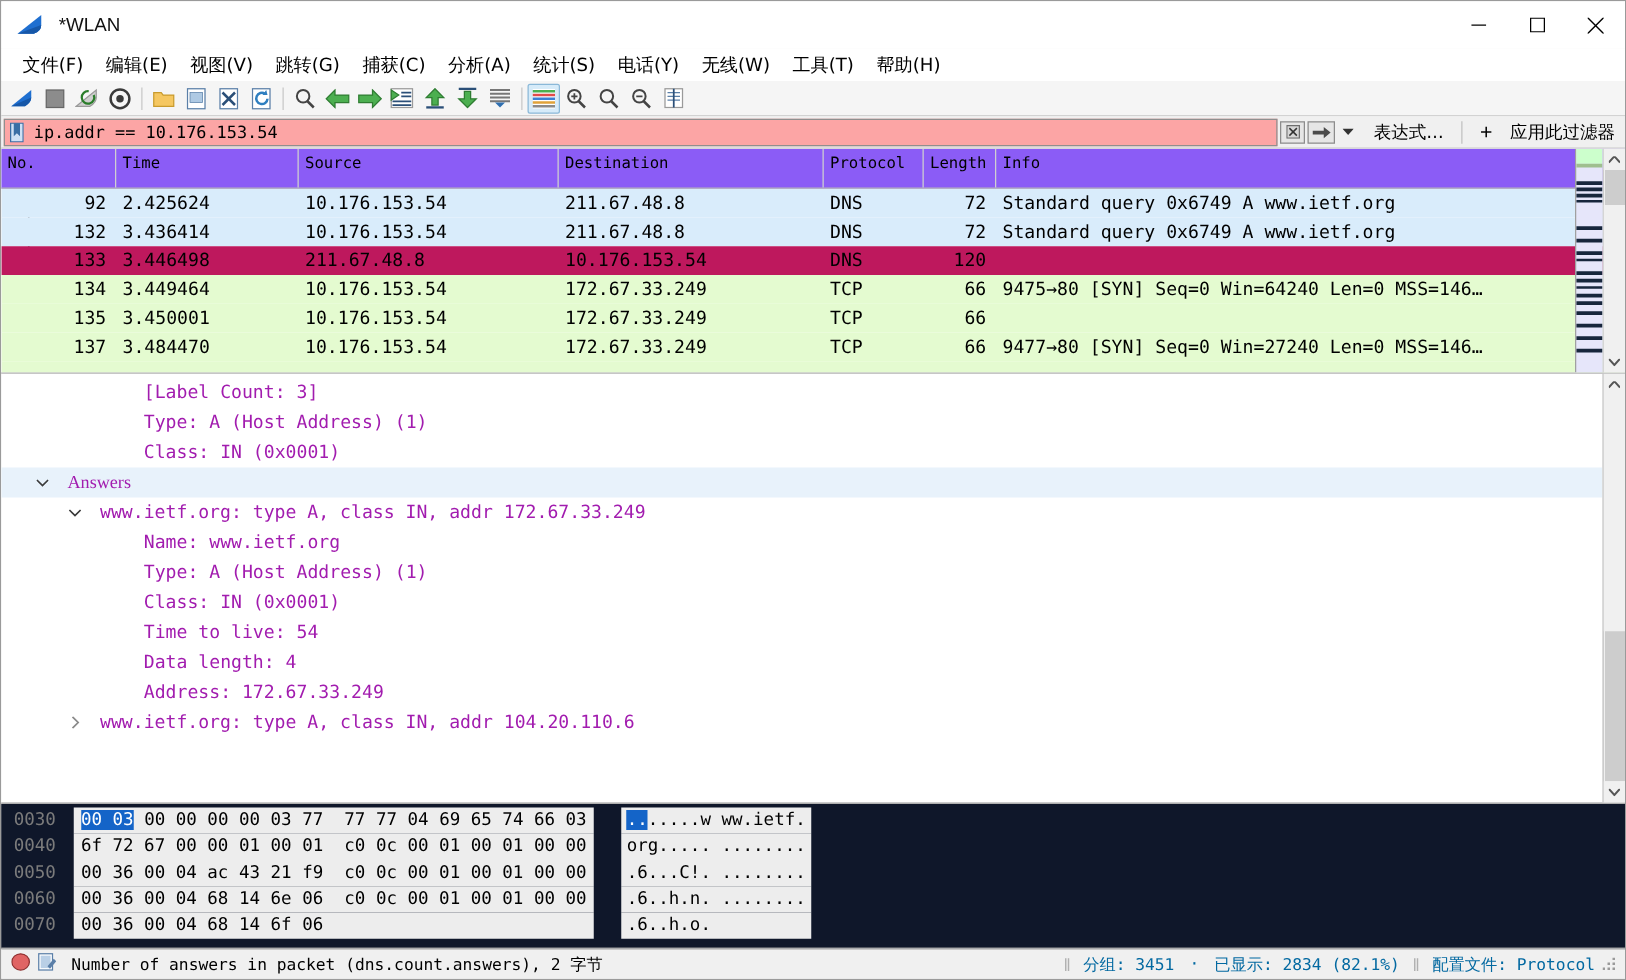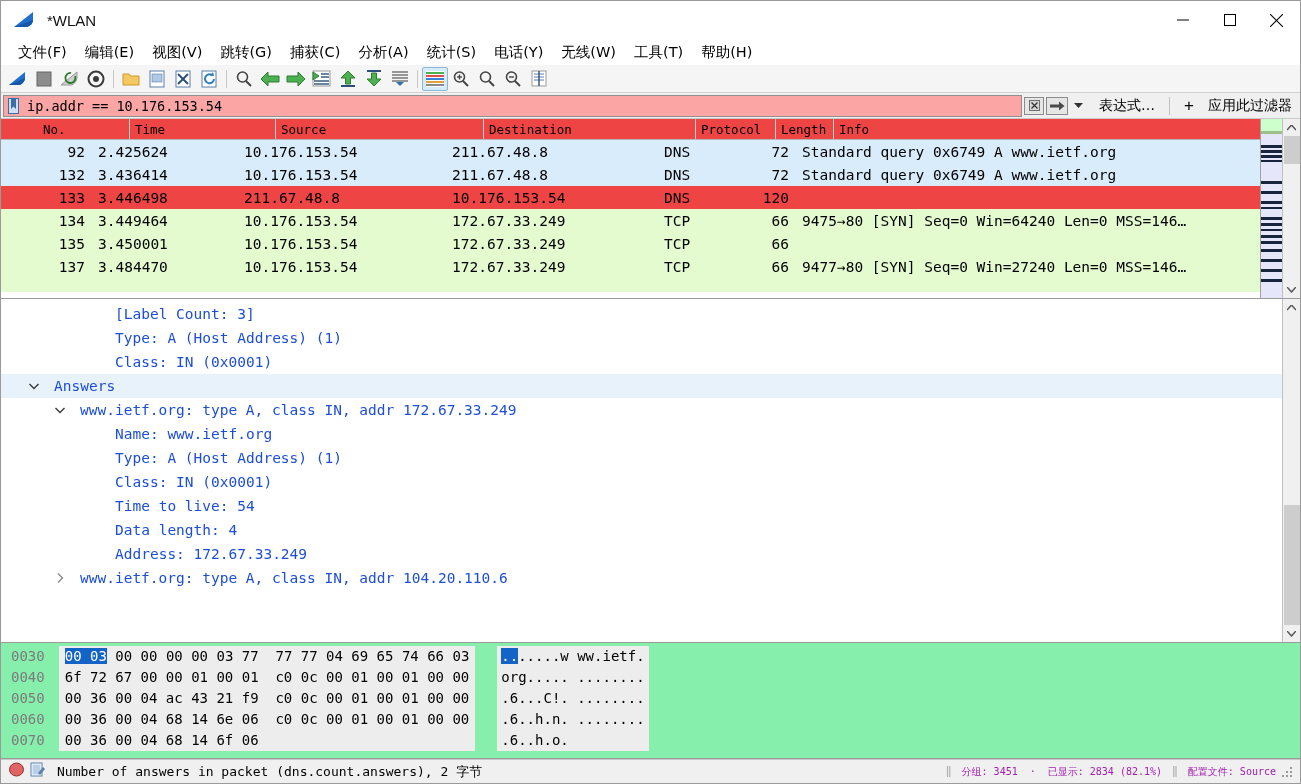--- a/index.html
+++ b/index.html
@@ -59,34 +59,34 @@
                 font-family:"DejaVu Sans","Liberation Sans",sans-serif; }
   .vsep { width:1px; height:18px; background:#c0c0c0; margin:0 4px; }
   .plus { font-size:17px; color:#000; padding:0 10px; }
   .apply-label { font-size:14px; color:#000; padding:0 8px 0 4px;
                  font-family:"DejaVu Sans","Liberation Sans",sans-serif; }
 
   
   .packetlist { flex:0 0 180px; display:flex; flex-direction:column;
                 background:#fff; border-bottom:1px solid #9a9a9a;
                 position:relative; overflow:hidden; }
-  .plheader { height:21px; display:flex; background:#ef4444;
-              border-bottom:1px solid #b5b5b5;justify-content:flex-end; }
+  .plheader { height:32px; display:flex; background:#8b5cf6;
+              border-bottom:1px solid #b5b5b5; }
   .plheader .hcell { font-family:"DejaVu Sans Mono","Liberation Mono",monospace;
                font-size:12.5px; color:#000; padding-left:5px; line-height:21px;
                border-right:1px solid #d0d0d0; overflow:hidden; white-space:nowrap;}
   .plrows { flex:1; position:relative; overflow:hidden; }
   .prow { height:23px; display:flex; align-items:center; white-space:nowrap;
           font-family:"DejaVu Sans Mono","Liberation Mono",monospace;
           font-size:14.5px; color:#000; position:relative; }
   .prow .c { overflow:hidden; white-space:nowrap; padding-left:5px; }
   .prow .num { text-align:right; padding-right:8px; padding-left:0; }
   .prow .len { text-align:right; padding-right:8px; padding-left:0; }
   .row-dns-q { background:#d9ecfb; }
-  .row-dns-r { background:#ef4444; }
+  .row-dns-r { background:#be185d; }
   .row-tcp   { background:#e4fbd0; }
 
   
   .pl-scroll { position:absolute; right:0; top:0; bottom:0; width:40px;
                display:flex; }
   .minimap { width:22px; background:#e6e6fa; border-left:1px solid #a0a0a0;
              position:relative; overflow:hidden; }
   .mm-band { position:absolute; left:0; right:0; background:#17263c; }
   .sbar { width:18px; background:#f0f0f0; border-left:1px solid #c0c0c0;
           display:flex; flex-direction:column; align-items:center; }
@@ -94,48 +94,48 @@
             justify-content:center; background:#f0f0f0; }
   .sthumb { width:16px; background:#cdcdcd; }
   .strack { flex:1; width:18px; background:#f0f0f0; }
 
   
   .detailpane { flex:1 1 auto; background:#fff; position:relative;
                 display:flex; border-bottom:1px solid #9a9a9a; overflow:hidden; }
   .dtree { flex:1; padding-top:3px; overflow:hidden; }
   .drow { height:24px; display:flex; align-items:center;
           font-family:"DejaVu Sans Mono","Liberation Mono",monospace;
-          font-size:14.5px; color:#1d4ed8; white-space:nowrap; }
-  .drow.hl { background:#e8f2fb; }
+          font-size:14.5px; color:#a21caf; white-space:nowrap; }
+  .drow.hl { background:#e8f2fb;font-family:Liberation Serif, serif; }
   .twisty { width:14px; display:inline-flex; justify-content:center;
             align-items:center; color:#555; flex:0 0 14px; }
   .dtext { white-space:pre; }
 
   
-  .hexpane { flex:0 0 116px; background:#86efac; display:flex; overflow:hidden;
+  .hexpane { flex:0 0 116px; background:#0f172a; display:flex; overflow:hidden;
              border-bottom:1px solid #9a9a9a; padding-top:3px; }
   .hexinner { display:flex; font-family:"DejaVu Sans Mono","Liberation Mono",monospace;
               font-size:14px; }
   .hexcol-off { padding-left:10px; }
   .hexline { height:21px; line-height:21px; white-space:pre; }
   .off { color:#7b7b7b; }
   .hexbytes { background:#ededed; padding:0 6px; }
   .hexascii { background:#ededed; padding:0 4px; }
   .byte-sel { background:#1464c8; color:#fff; }
 
   
   .statusbar { height:24px; flex:0 0 24px; background:#f0f0f0; display:flex;
                align-items:center; border-top:1px solid #c8c8c8; }
   .sb-icons { display:flex; align-items:center; gap:6px; padding-left:8px; }
   .sb-text { font-family:"DejaVu Sans Mono","Liberation Mono",monospace;
              font-size:13px; color:#000; padding-left:12px; white-space:nowrap; }
   .sb-spacer { flex:1; }
   .sb-sep { color:#b0b0b0; font-size:14px; padding:0 4px; }
   .sb-right { font-family:"DejaVu Sans Mono","Liberation Mono",monospace;
-              font-size:10px; color:#a21caf; white-space:nowrap; padding:0 6px; }
+              font-size:13px; color:#0369a1; white-space:nowrap; padding:0 6px; }
   .grip { width:14px; height:14px; margin-right:4px; position:relative; }
 
   .arrowline { position:absolute; left:0; top:0; width:40px; height:100%;
                pointer-events:none; }
 </style>
 </head>
 <body>
 
 <div class="app">
 
@@ -631,21 +631,21 @@
           </svg>
       </span>
     </div>
     <div class="sb-text">Number of answers in packet (dns.count.answers), 2 字节</div>
     <div class="sb-spacer"></div>
     <span class="sb-sep">‖</span>
     <div class="sb-right">分组: 3451</div>
     <div class="sb-right">·</div>
     <div class="sb-right">已显示: 2834 (82.1%)</div>
     <span class="sb-sep">‖</span>
-    <div class="sb-right">配置文件: Source</div>
+    <div class="sb-right">配置文件: Protocol</div>
     <span class="grip">
       <svg width="12" height="12">
           <g fill="#9a9a9a">
             <rect x="8" y="8" width="2" height="2"></rect>
             <rect x="4" y="8" width="2" height="2"></rect>
             <rect x="8" y="4" width="2" height="2"></rect>
             <rect x="0" y="8" width="2" height="2"></rect>
             <rect x="8" y="0" width="2" height="2"></rect>
             <rect x="4" y="4" width="2" height="2"></rect>
           </g>

